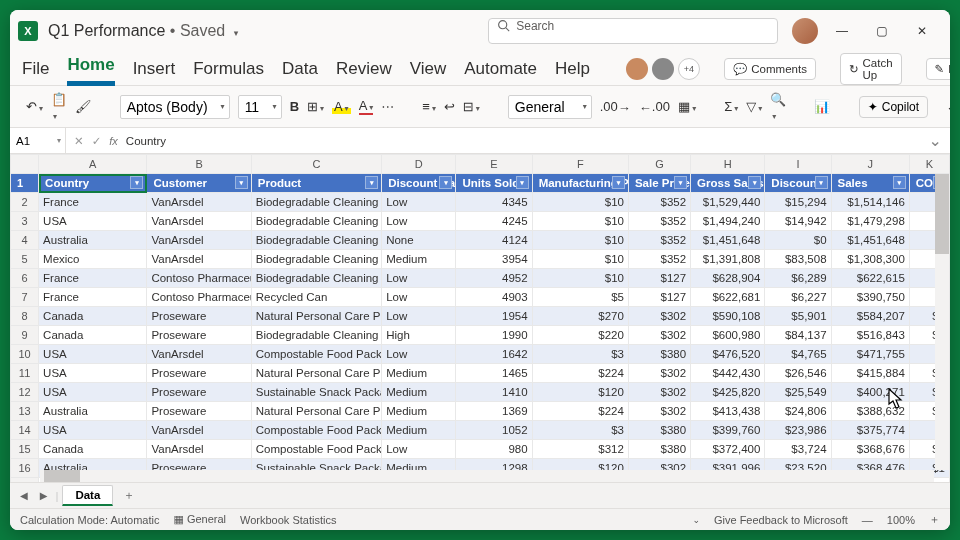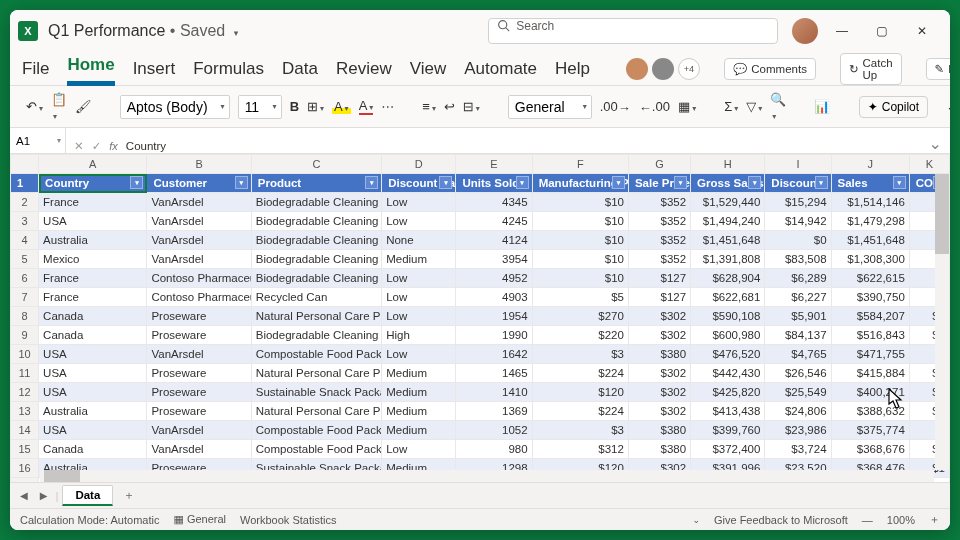--- a/index.html
+++ b/index.html
@@ -25,21 +25,21 @@
 .pillbtn { display:flex; align-items:center; gap:4px; font-size:11.5px; padding:3px 8px; border:1px solid #d1d1d1; border-radius:4px; background:#fff; color:#323130; margin-left:6px;}
 .sharebtn { background:#107c41; color:#fff; border:none; }
 .ribbon { height: 42px; display:flex; align-items:center; padding: 0 10px; gap:6px; background:#faf9f8; border-bottom:1px solid #e1dfdd; }
 .rgroup { display:flex; align-items:center; gap:8px; padding: 0 6px; }
 .rsep { width:1px; height:22px; background:#e1dfdd; margin:0 2px; }
 .ricon { font-size:13px; color:#323130; position:relative; }
 .dd::after{content:"▾"; font-size:8px; margin-left:2px; color:#605e5c;}
 .fontbox { border:1px solid #d1d1d1; height:24px; font-size:14px; padding:0 18px 0 6px; background:#fff; display:flex; align-items:center; position:relative; border-radius:2px;}
 .fontbox::after{content:"▾"; position:absolute; right:4px; font-size:8px; color:#605e5c;}
 .copilot { display:flex; align-items:center; gap:4px; font-size:12px; padding:3px 8px; border:1px solid #d1d1d1; border-radius:4px; }
-.namebox-row { height:26px; display:flex; align-items:flex-end; background:#fff; border-bottom:1px solid #e1dfdd; }
+.namebox-row { height:26px; display:flex; align-items:center; background:#fff; border-bottom:1px solid #e1dfdd; }
 .namebox { width:56px; border-right:1px solid #e1dfdd; padding:0 6px; font-size:11.5px; height:100%; display:flex; align-items:center; position:relative;}
 .namebox::after{content:"▾"; position:absolute; right:4px; font-size:8px; color:#888;}
 .fx-area { display:flex; align-items:center; gap:8px; padding:0 8px; font-size:11.5px; color:#555; flex:1;}
 .fx-area .fx{ font-style:italic; font-size:11px; color:#777; }
 .fx-area .formula{ color:#323130; }
 .grid-wrap { flex:1; overflow:hidden; background:#fff; position:relative; }
 table.grid { border-collapse:collapse; table-layout:fixed; font-size:11.5px; color:#323130; width:100%; }
 table.grid th, table.grid td { border:1px solid #e8e8e8; height:19px; padding:0 4px; white-space:nowrap; overflow:hidden; }
 table.grid thead.colh th { background:#f3f2f1; font-weight:normal; text-align:center; font-size:11px; color:#555; position:relative;}
 table.grid .rownum { background:#f3f2f1; width:28px; text-align:center; font-size:11px; color:#555; }

